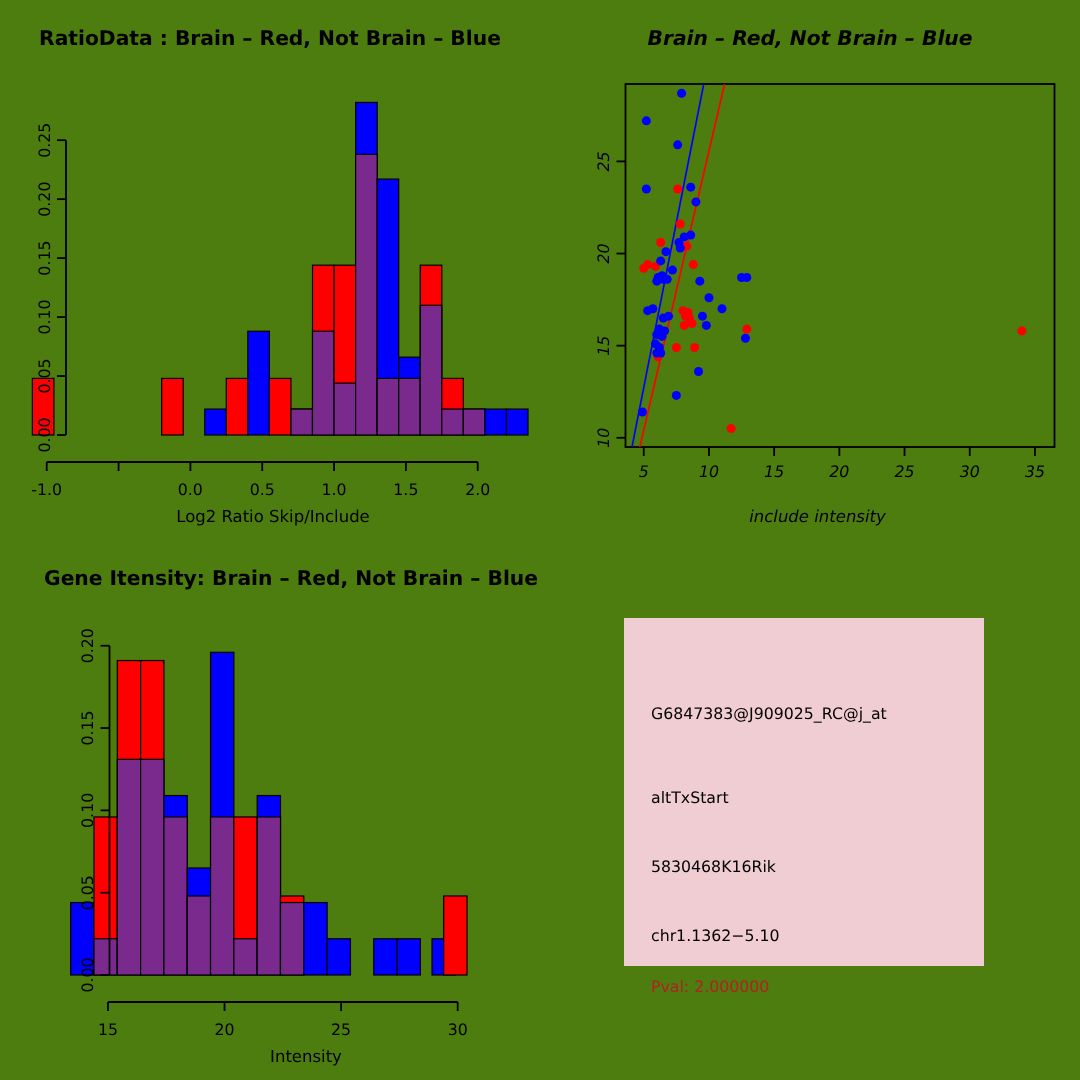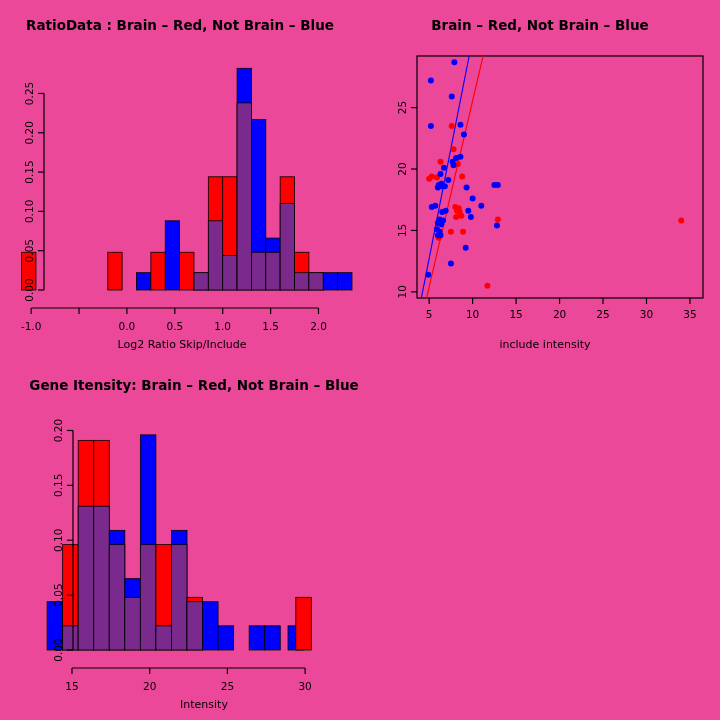--- a/index.html
+++ b/index.html
@@ -1,21 +1,21 @@
 <!DOCTYPE html>
 <html><head>
 <meta charset="utf-8">
 <style>
   html,body{margin:0;padding:0;background:#ffffff;}
   body{width:720px;height:720px;overflow:hidden;
        font-family:"DejaVu Sans","Liberation Sans",sans-serif;color:#000;}
-  #page{position:relative;width:720px;height:720px;background:#ec4899;}
+  #page{position:relative;width:720px;height:720px;background:#4d7c0f;}
   .panel{position:absolute;}
   #panel-tl{left:0;top:0;width:360px;height:360px;}
-  #panel-tr{left:360px;top:0;width:360px;height:360px;}
+  #panel-tr{left:360px;top:0;width:360px;height:360px;font-style:italic;}
   #panel-bl{left:16px;top:360px;width:360px;height:360px;}
   #panel-br{left:360px;top:360px;width:360px;height:360px;}
   svg{display:block;}
   .ttl{font-weight:bold;}
   text{font-family:"DejaVu Sans","Liberation Sans",sans-serif;}
   .infobox{position:absolute;left:56px;top:52px;width:240px;height:232px;
            background:#f0cdd2;}
   .infotext{position:absolute;font-size:10.5px;color:#000;white-space:nowrap;
             font-family:"DejaVu Sans","Liberation Sans",sans-serif;}
 </style>
@@ -238,14 +238,23 @@
           <line x1="211.4057142857143" y1="308" x2="211.4057142857143" y2="314" stroke="#000" stroke-width="1.2"></line>
           <text x="211.4057142857143" y="330" font-size="10.5" fill="#000" text-anchor="middle">25</text>
           <line x1="289.12" y1="308" x2="289.12" y2="314" stroke="#000" stroke-width="1.2"></line>
           <text x="289.12" y="330" font-size="10.5" fill="#000" text-anchor="middle">30</text>
         </g>
       <text x="0" y="0" font-size="11" text-anchor="middle" transform="translate(14,185) rotate(-90) translate(-14,-185)">Frequency</text>
       <text x="188" y="348" text-anchor="middle" font-size="11">Intensity</text>
     </svg>
   </div>
 
+  <div class="panel" id="panel-br">
+    <div class="infobox" id="infobox" style="background: rgb(240, 205, 210);">
+        <div class="infotext" style="left: 18px; top: 58px; color: rgb(0, 0, 0);">G6847383@J909025_RC@j_at</div>
+        <div class="infotext" style="left: 18px; top: 114px; color: rgb(0, 0, 0);">altTxStart</div>
+        <div class="infotext" style="left: 18px; top: 160px; color: rgb(0, 0, 0);">5830468K16Rik</div>
+        <div class="infotext" style="left: 18px; top: 206px; color: rgb(0, 0, 0);">chr1.1362−5.10</div>
+        <div class="infotext" style="left: 18px; top: 240px; color: rgb(178, 34, 34);">Pval: 2.000000</div>
+      </div>
+  </div>
 
 </div>
 
 </body></html>

